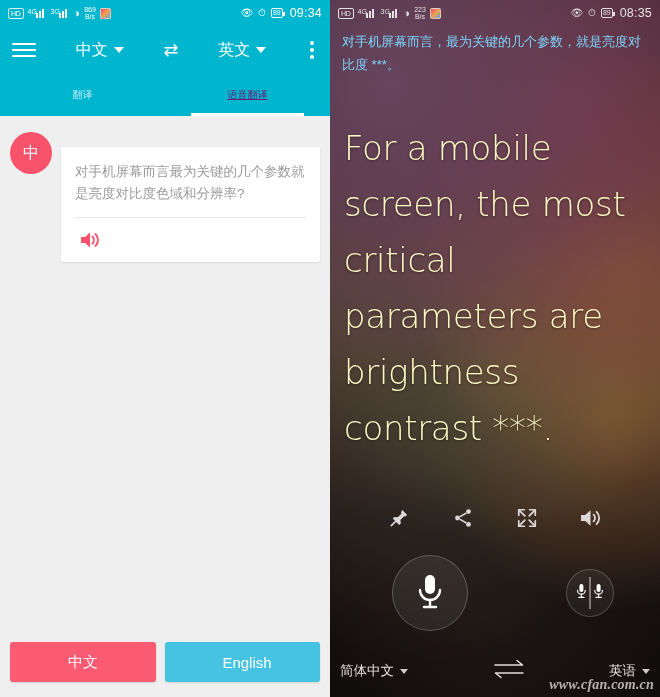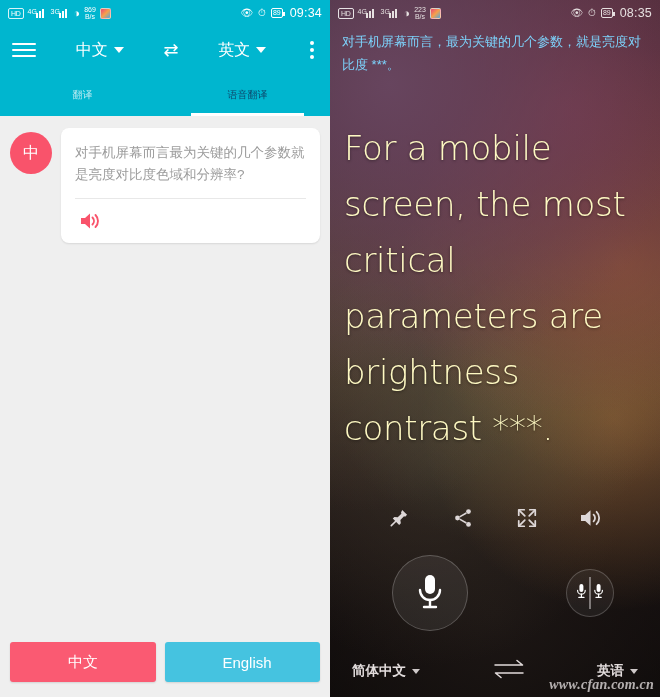--- a/index.html
+++ b/index.html
@@ -87,38 +87,39 @@
 
   .tabs {
     height: 42px; flex: 0 0 42px;
     background: #00b6cf; display: flex;
   }
   .tab {
     flex: 1; display: flex; align-items: center; justify-content: center;
     color: rgba(255,255,255,.72); font-size: 10px;
     position: relative; cursor: pointer;
   }
-  .tab.active { color: #0c4a6e; }
+  .tab.active { color: #701a75; text-decoration: underline; }
   .tab.active::after {
     content: ""; position: absolute; bottom: 0;
     left: 16%; right: 16%; height: 3px; background: #fff;
   }
 
   .conv { flex: 1; overflow: hidden; padding: 12px 10px 0 10px; }
   .msg-row { display: flex; align-items: flex-start; gap: 9px; }
   .avatar {
     width: 42px; height: 42px; flex: 0 0 42px;
     border-radius: 50%; background: #f9536b; color: #fff;
     display: flex; align-items: center; justify-content: center;
     font-size: 16px; margin-top: 4px;
   }
   .bubble {
-    flex: 1; background: #fff; border-radius: 8px;
+    flex: 1; background: #fff; border-radius: 2px;
     padding: 14px 14px 12px 14px;
     box-shadow: 0 1px 2px rgba(0,0,0,.10);
+    margin-top: 19px;
   }
   .src-text {
     font-size: 13.5px; line-height: 22px; color: #9b9b9b;
     padding-bottom: 12px;
   }
   .divider { height: 1px; background: #e8e8e8; }
   .trans-row { display: flex; align-items: center; gap: 8px; padding-top: 12px; }
   .trans-text {
     flex: 1; font-size: 13.5px; line-height: 20px; color: #3a3a3a;
   }
@@ -199,21 +200,21 @@
     width: 48px; height: 48px; border-radius: 50%;
     background: rgba(255,255,255,.05);
     border: 1px solid rgba(255,255,255,.2);
     display: flex; align-items: center; justify-content: center;
     cursor: pointer; margin-left: auto; margin-right: 12px;
   }
   .rp-bottom {
     position: relative; z-index: 2;
     height: 52px; flex: 0 0 52px;
     display: flex; align-items: center;
-    padding: 0 22px; color: #e2dcdc; font-weight: bold;
+    padding: 0 10px; color: #e2dcdc;
   }
   .rp-lang { display: flex; align-items: center; gap: 6px; font-size: 13.5px; cursor: pointer; }
   .caret-sm {
     width: 0; height: 0;
     border-left: 4px solid transparent;
     border-right: 4px solid transparent;
     border-top: 5px solid #cfc9c9;
   }
   .rp-swap { margin: 0 auto; cursor: pointer; }
   .watermark {

